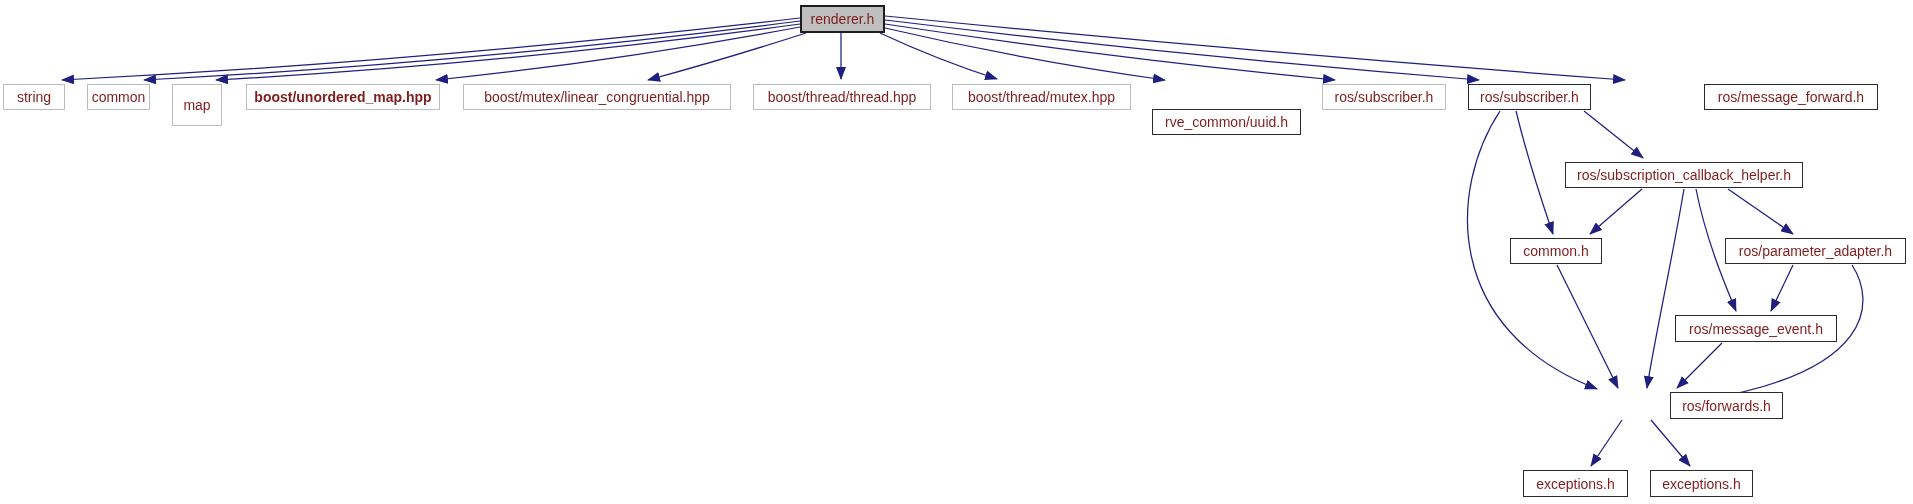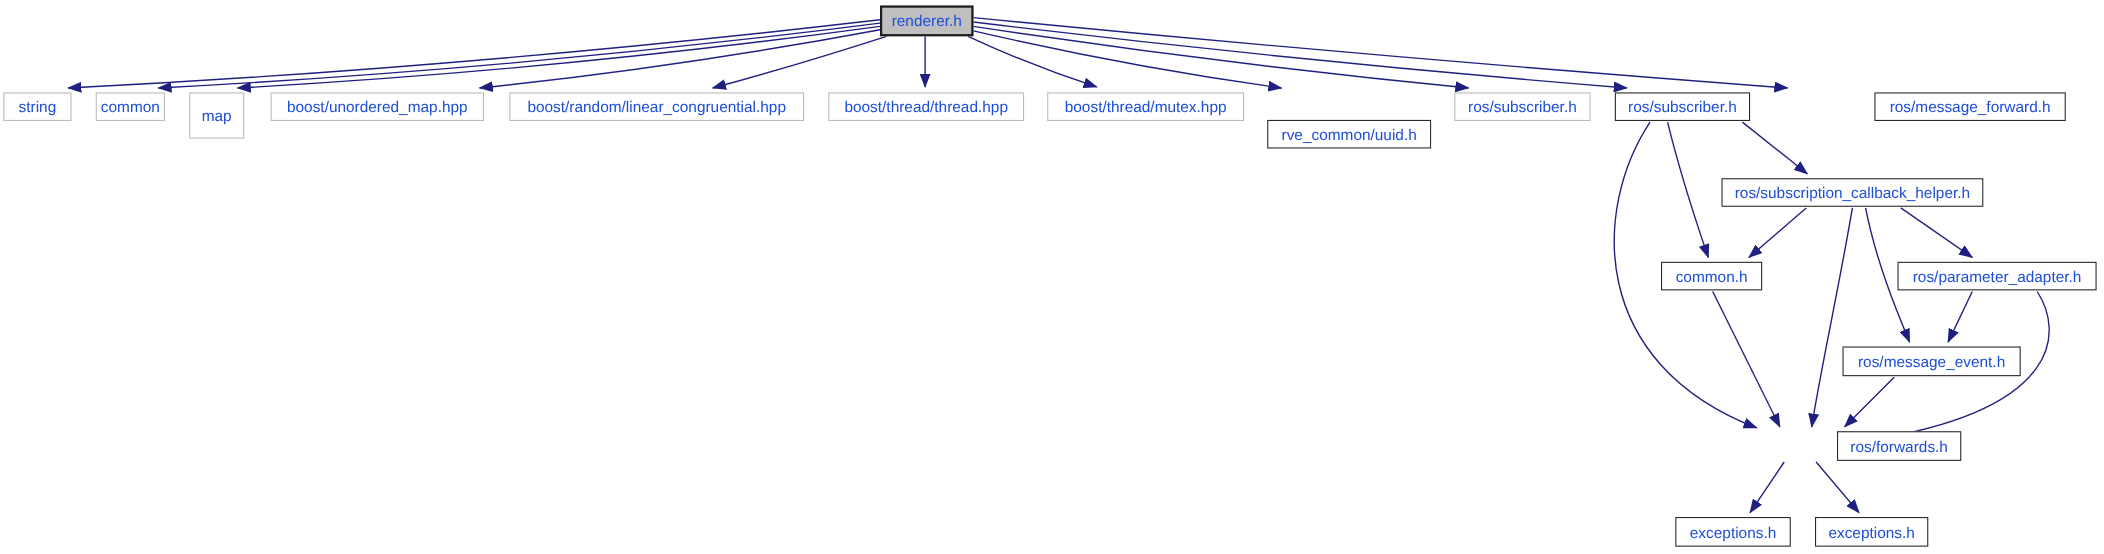--- a/index.html
+++ b/index.html
@@ -21,21 +21,21 @@
     top: 0;
   }
   .gnode {
     position: absolute;
     box-sizing: border-box;
     display: flex;
     align-items: center;
     justify-content: center;
     background: #ffffff;
     border: 1px solid #2a2a2a;
-    color: #1d4ed8;
+    color: #7f1d1d;
     font-size: 14px;
     line-height: 1;
     white-space: nowrap;
     padding: 12px 4px;
   }
   .gnode.plain {
     border-color: #bcbcbc;
   }
   .gnode.main {
     background: #bfbfbf;
@@ -78,22 +78,22 @@
         <path d="M1722,343 L1677,388" marker-end="url(#arrow)"></path>
         <path d="M1622,420 L1591,466" marker-end="url(#arrow)"></path>
         <path d="M1651,420 L1690,466" marker-end="url(#arrow)"></path>
       </g>
   </svg>
   <div id="node-layer">
       <div class="gnode main" style="left: 800px; top: 5px; width: 85px; height: 28px;">renderer.h</div>
       <div class="gnode plain" style="left: 3px; top: 84px; width: 62px; height: 26px; border-color: rgb(188, 188, 188);">string</div>
       <div class="gnode plain" style="left: 87px; top: 84px; width: 63px; height: 26px; border-color: rgb(188, 188, 188);">common</div>
       <div class="gnode plain" style="left: 172px; top: 84px; width: 50px; height: 42px; border-color: rgb(188, 188, 188);">map</div>
-      <div class="gnode plain" style="left: 246px; top: 84px; width: 194px; height: 26px; border-color: rgb(188, 188, 188);">boost/unordered_map.hpp</div>
-      <div class="gnode plain" style="left: 463px; top: 84px; width: 268px; height: 26px; border-color: rgb(188, 188, 188);">boost/random/linear_congruential.hpp</div>
+      <div class="gnode plain" style="left: 246px; top: 84px; width: 194px; height: 26px; border-color: rgb(188, 188, 188); font-weight: bold;">boost/unordered_map.hpp</div>
+      <div class="gnode plain" style="left: 463px; top: 84px; width: 268px; height: 26px; border-color: rgb(188, 188, 188);">boost/mutex/linear_congruential.hpp</div>
       <div class="gnode plain" style="left: 753px; top: 84px; width: 178px; height: 26px; border-color: rgb(188, 188, 188);">boost/thread/thread.hpp</div>
       <div class="gnode plain" style="left: 952px; top: 84px; width: 179px; height: 26px; border-color: rgb(188, 188, 188);">boost/thread/mutex.hpp</div>
       <div class="gnode linked" style="left: 1152px; top: 84px; width: 149px; height: 26px; margin-top: 25px;">rve_common/uuid.h</div>
       <div class="gnode plain" style="left: 1322px; top: 84px; width: 124px; height: 26px; border-color: rgb(188, 188, 188);">ros/subscriber.h</div>
       <div class="gnode linked" style="left: 1468px; top: 84px; width: 123px; height: 26px;">ros/subscriber.h</div>
       <div class="gnode linked" style="left: 1704px; top: 84px; width: 174px; height: 22px;">ros/message_forward.h</div>
       <div class="gnode linked" style="left: 1565px; top: 162px; width: 238px; height: 26px;">ros/subscription_callback_helper.h</div>
       <div class="gnode linked" style="left: 1510px; top: 238px; width: 92px; height: 26px;">common.h</div>
       <div class="gnode linked" style="left: 1725px; top: 238px; width: 181px; height: 26px;">ros/parameter_adapter.h</div>
       <div class="gnode linked" style="left: 1675px; top: 315px; width: 162px; height: 27px;">ros/message_event.h</div>

